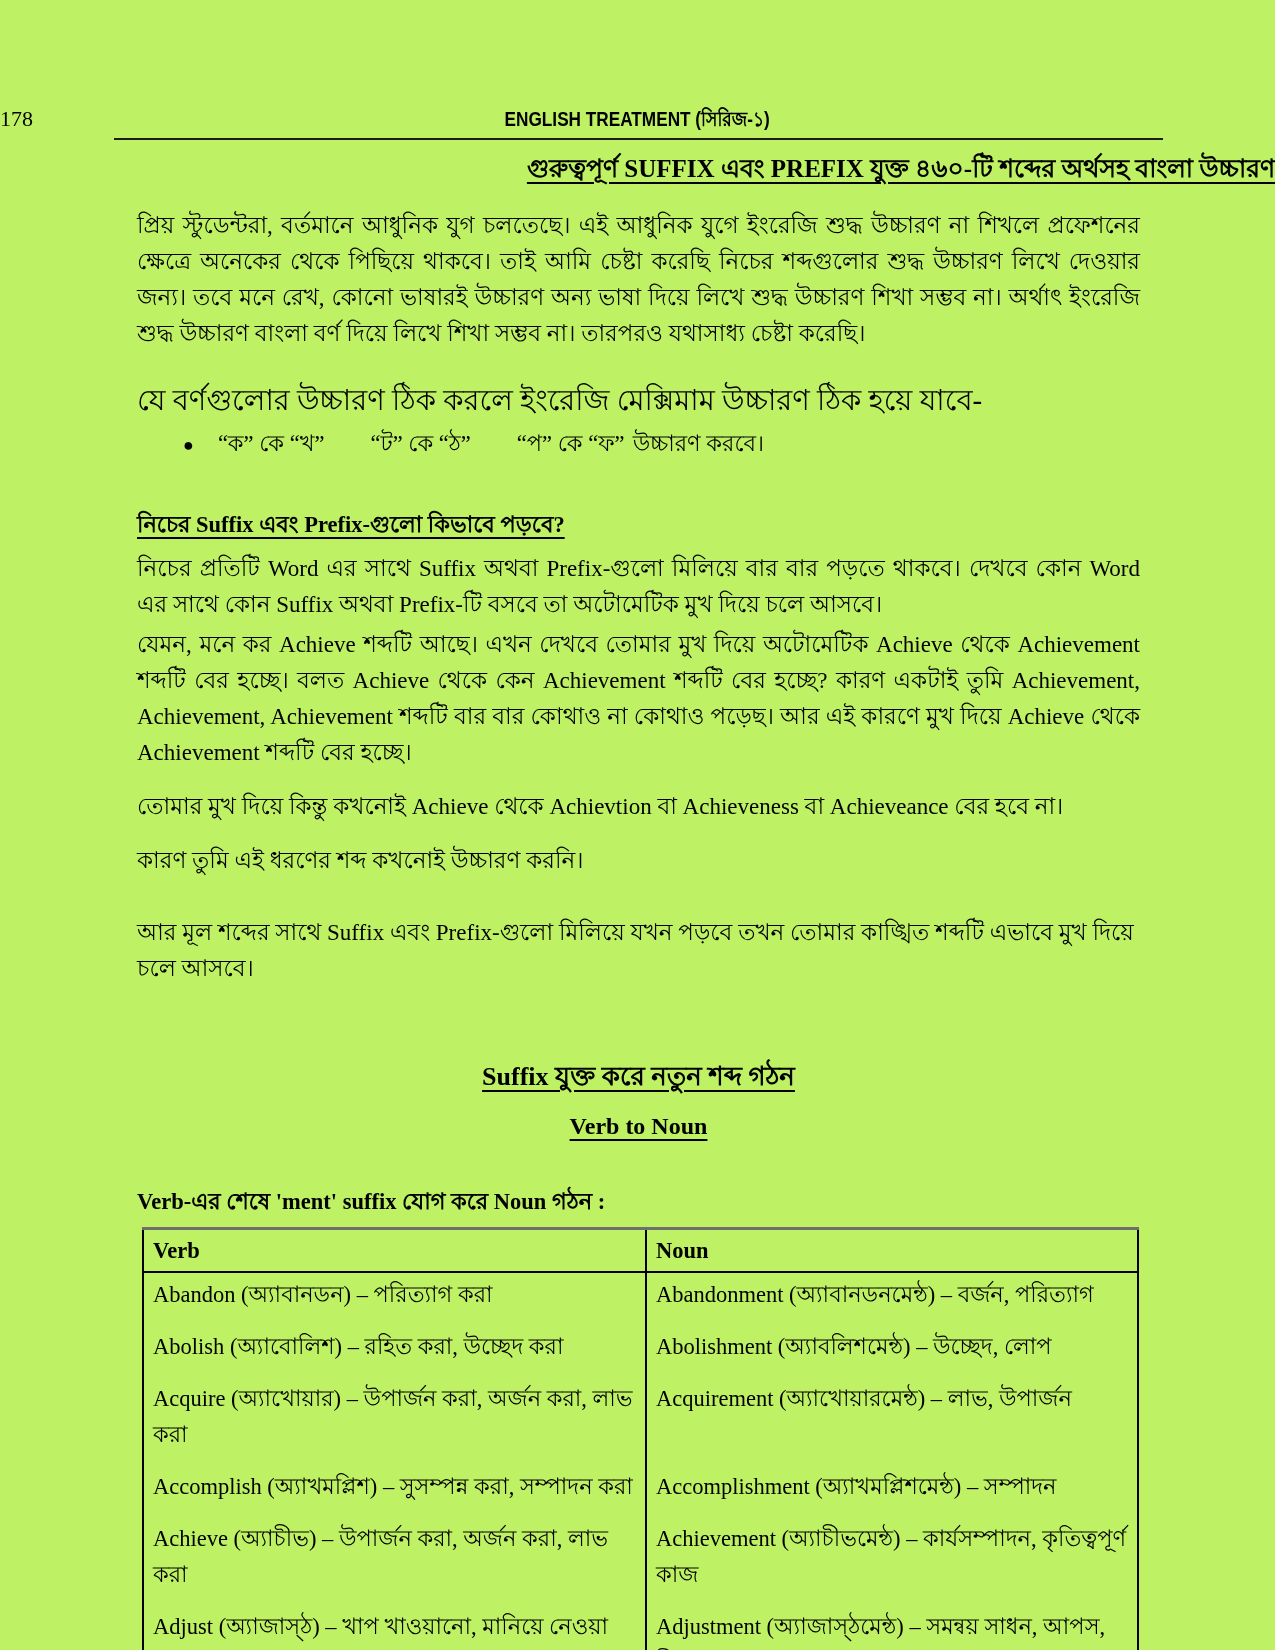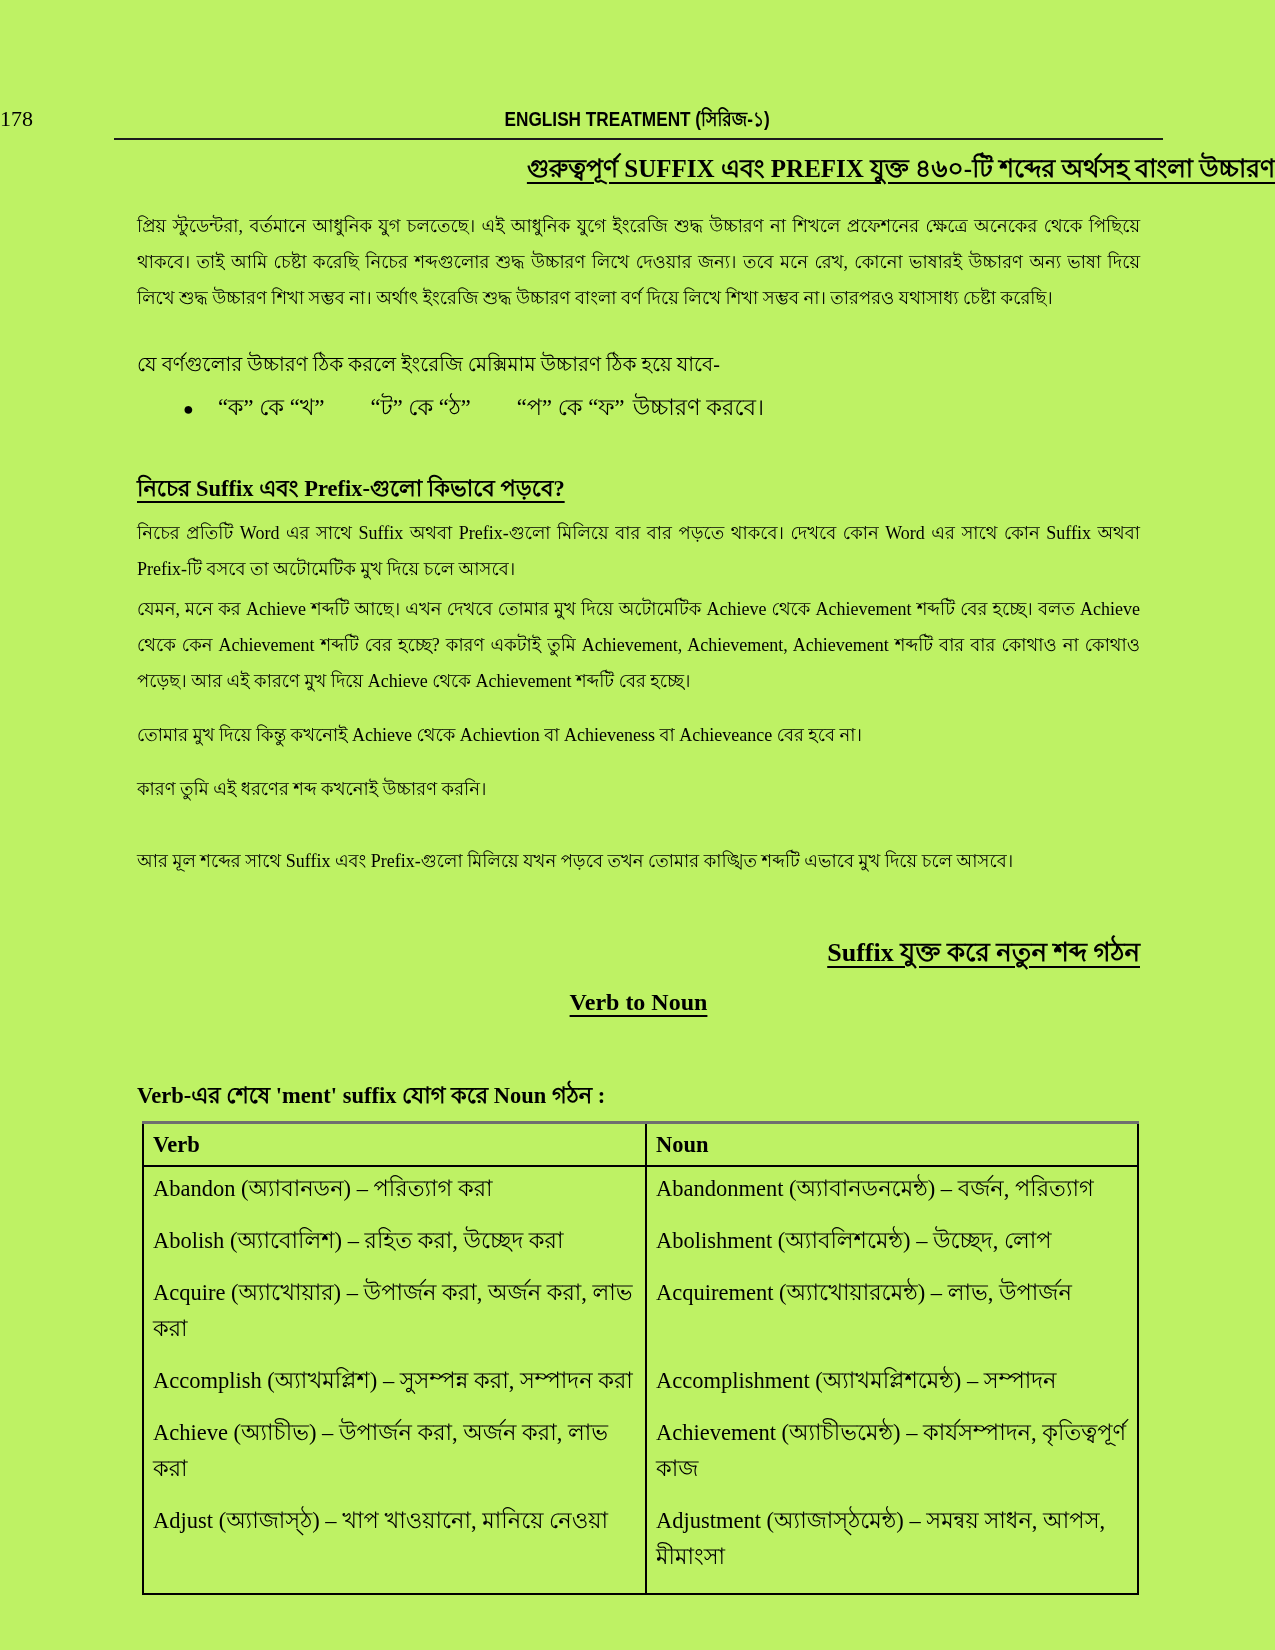--- a/index.html
+++ b/index.html
@@ -36,25 +36,25 @@
   .maintitle{
     margin-top:12px;
     text-align:right;
     font-weight:700;font-size:25px;
     line-height:34px;
   }
   .u{text-decoration:underline;text-decoration-thickness:2px;text-underline-offset:5px;}
 
   
   .para{
-    font-size:18px;line-height:36px;
+    font-size:23px;line-height:36px;
     text-align:justify;
   }
   .p-intro{margin-top:22px;}
-  .line{font-size:20px;line-height:36px;}
+  .line{font-size:29px;line-height:36px;}
   .rule-line{margin-top:30px;}
   .bullet-row{
     margin-top:8px;
     padding-left:46px;
     font-size:22.5px;line-height:36px;
     display:flex;align-items:baseline;
   }
   .bullet-dot{font-size:18px;margin-right:24px;}
   .bgap{margin-right:46px;}
   .btail{margin-left:8px;}
@@ -64,29 +64,29 @@
     font-weight:700;font-size:22.5px;line-height:36px;
   }
   .p-howto{margin-top:8px;}
   .p-example{margin-top:4px;}
   .p-never1{margin-top:18px;text-align:left;}
   .p-never2{margin-top:18px;text-align:left;}
   .p-final{margin-top:36px;text-align:left;}
 
   
   .sectiontitle{
-    margin-top:56px;text-align:right;
+    margin-top:72px;text-align:center;
     font-weight:700;font-size:26px;line-height:36px;
   }
   .subtitle{
     margin-top:14px;text-align:center;
     font-weight:700;font-size:24px;line-height:34px;
   }
   .tablecaption{
-    margin-top:60px;
+    margin-top:42px;
     font-weight:700;font-size:22.5px;line-height:34px;
   }
 
   
   .wordtable{
     margin-top:8px;margin-left:5px;
     width:995px;
     border-collapse:collapse;
     table-layout:fixed;
     font-size:22.5px;

